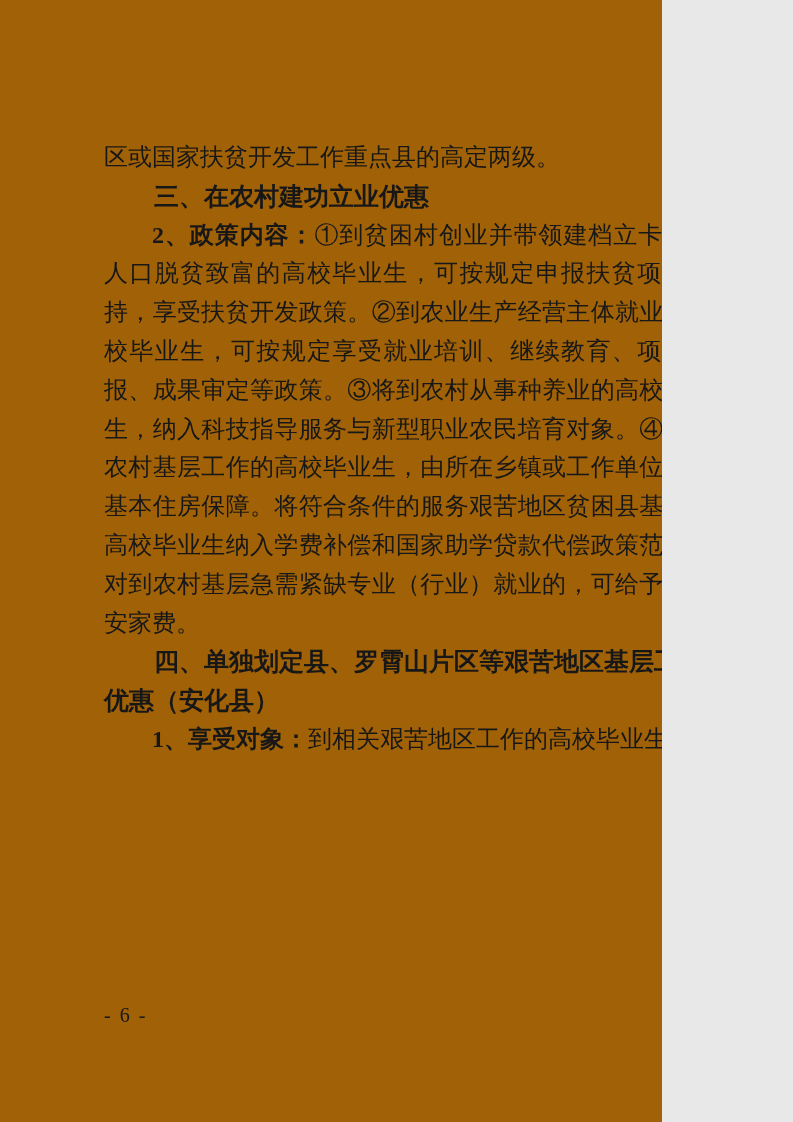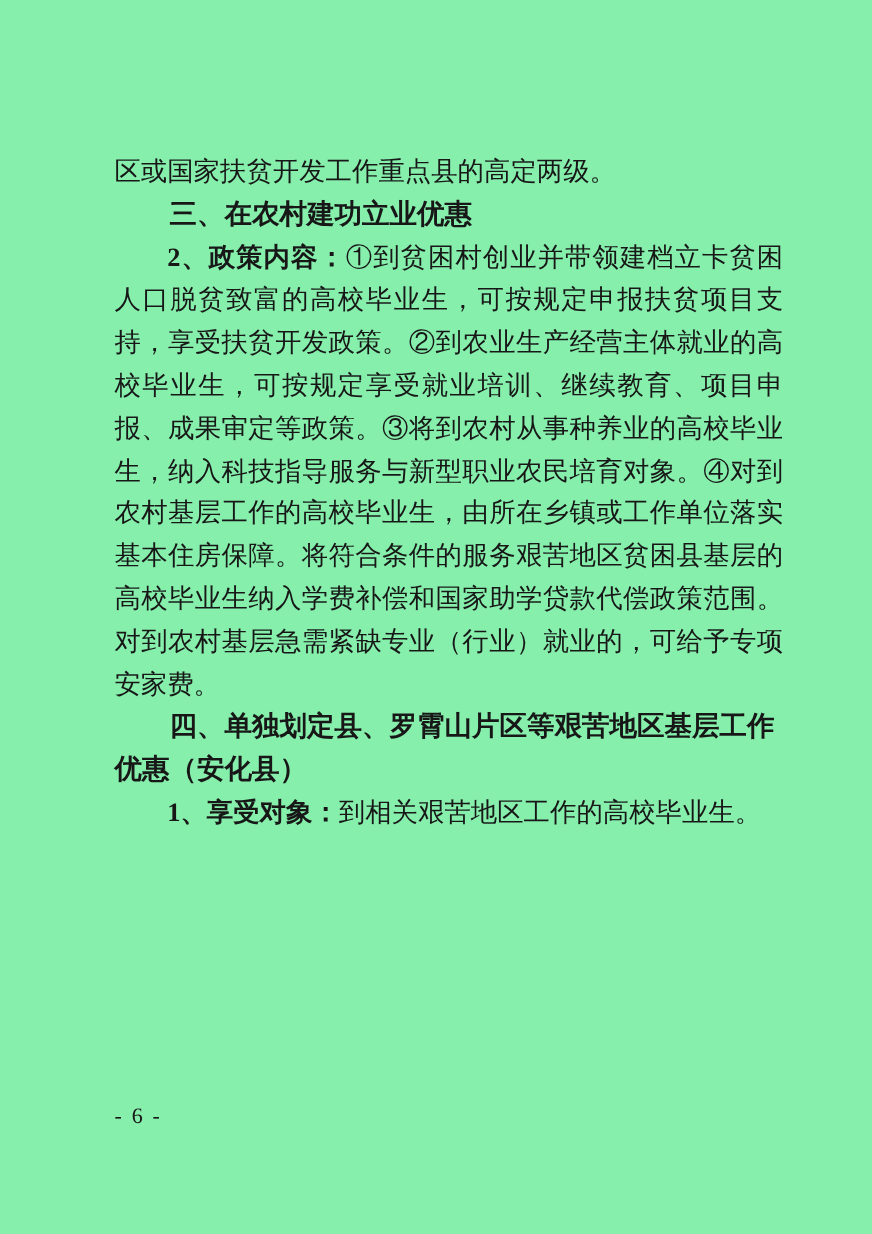--- a/index.html
+++ b/index.html
@@ -2,23 +2,23 @@
 <html><head>
 <meta charset="utf-8">
 <style>
   html, body {
     margin: 0;
     padding: 0;
     background: #e8e8e8;
   }
   .page {
     position: relative;
-    width: 793px;
+    width: 662px;
     height: 1122px;
-    background: #86efac;
+    background: #a16207;
     overflow: hidden;
     font-family: "Liberation Serif", serif;
     color: #171717;
   }
   .text-block {
     position: absolute;
     left: 104px;
     top: 138px;
     width: 608px;
   }
@@ -28,21 +28,21 @@
     line-height: 38.8px;
     text-align: justify;
     text-indent: 2em;
     font-family: "Liberation Serif", serif;
     color: #171717;
   }
   .para.no-indent {
     text-indent: 0;
   }
   .para.heading {
-    font-family: Liberation Serif, serif;
+    font-family: Liberation Sans, sans-serif;
     font-weight: bold;
     font-size: 25px;
     text-align: left;
   }
   .item-label {
     font-weight: bold;
   }
   .page-footer {
     position: absolute;
     left: 104px;

